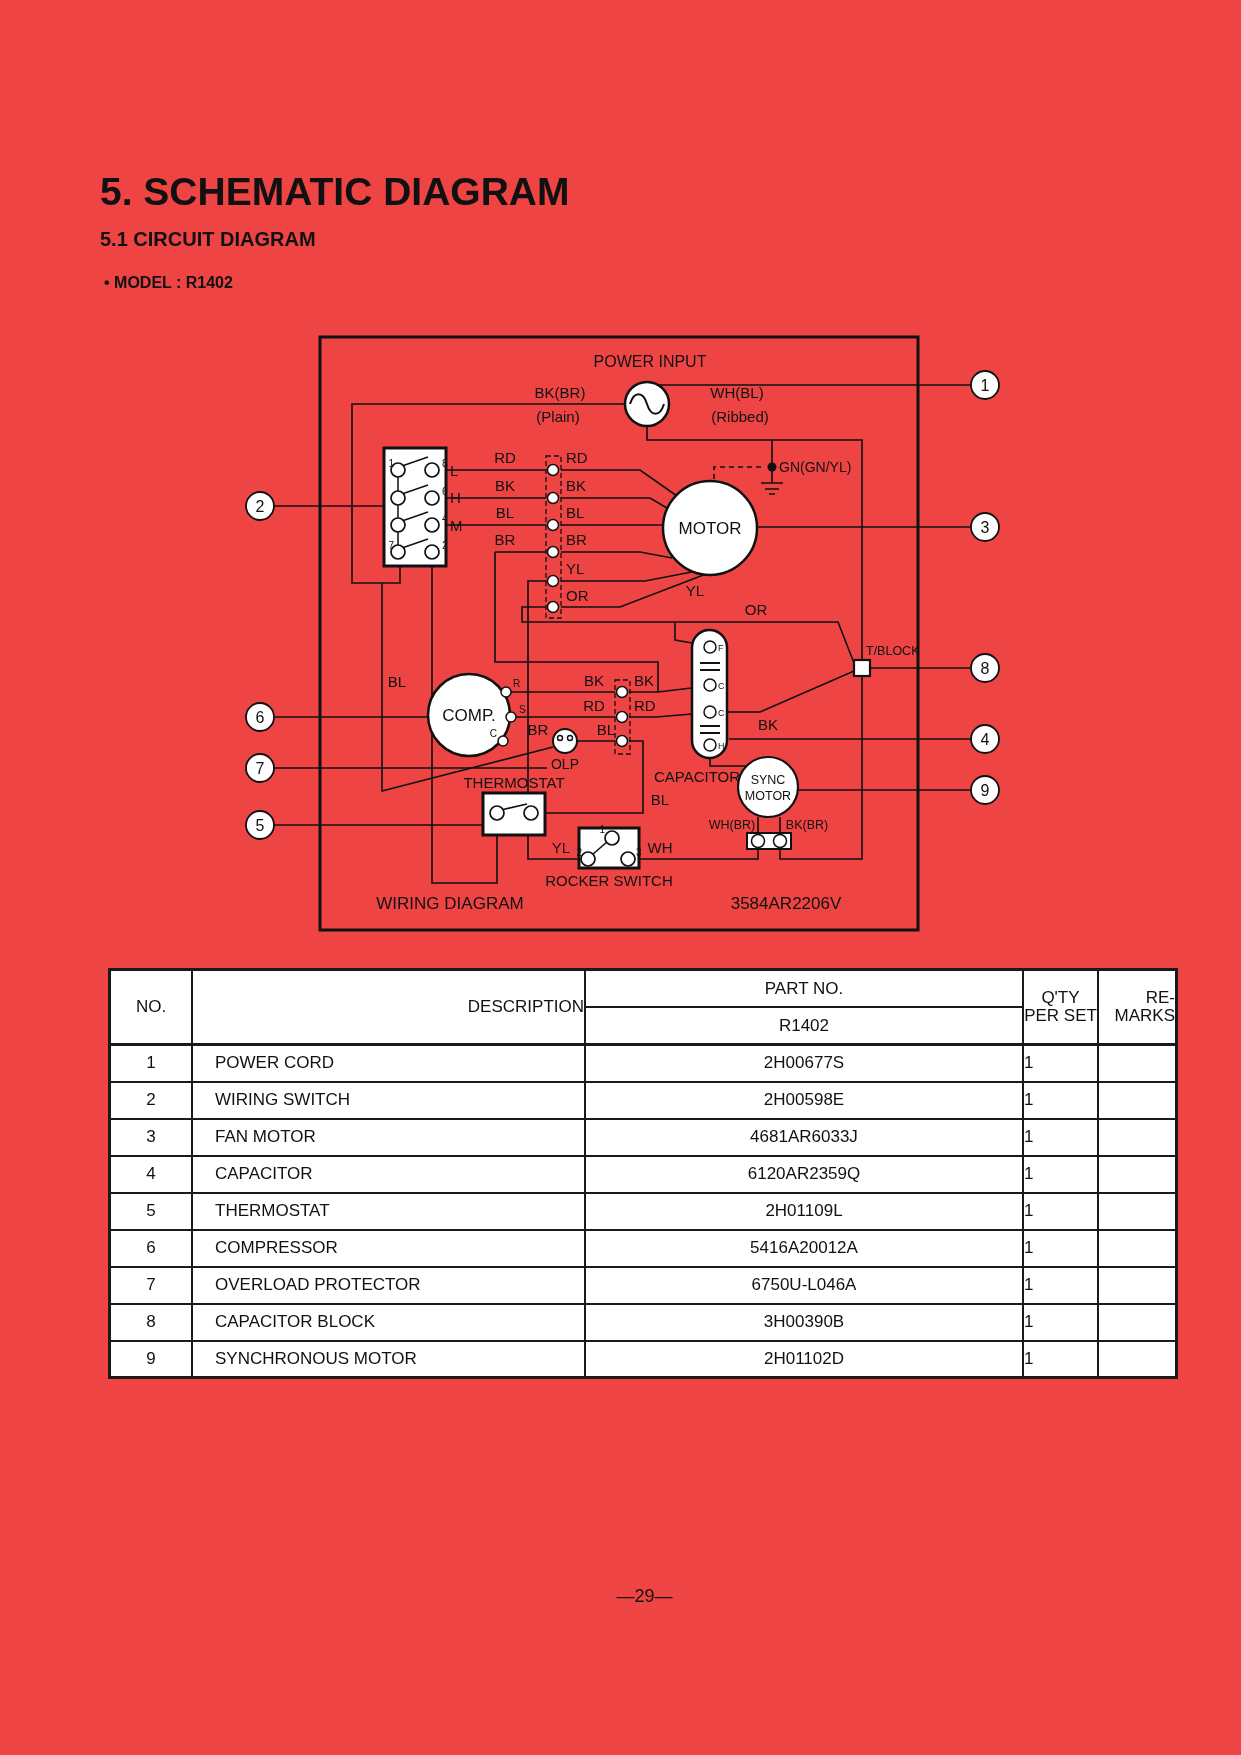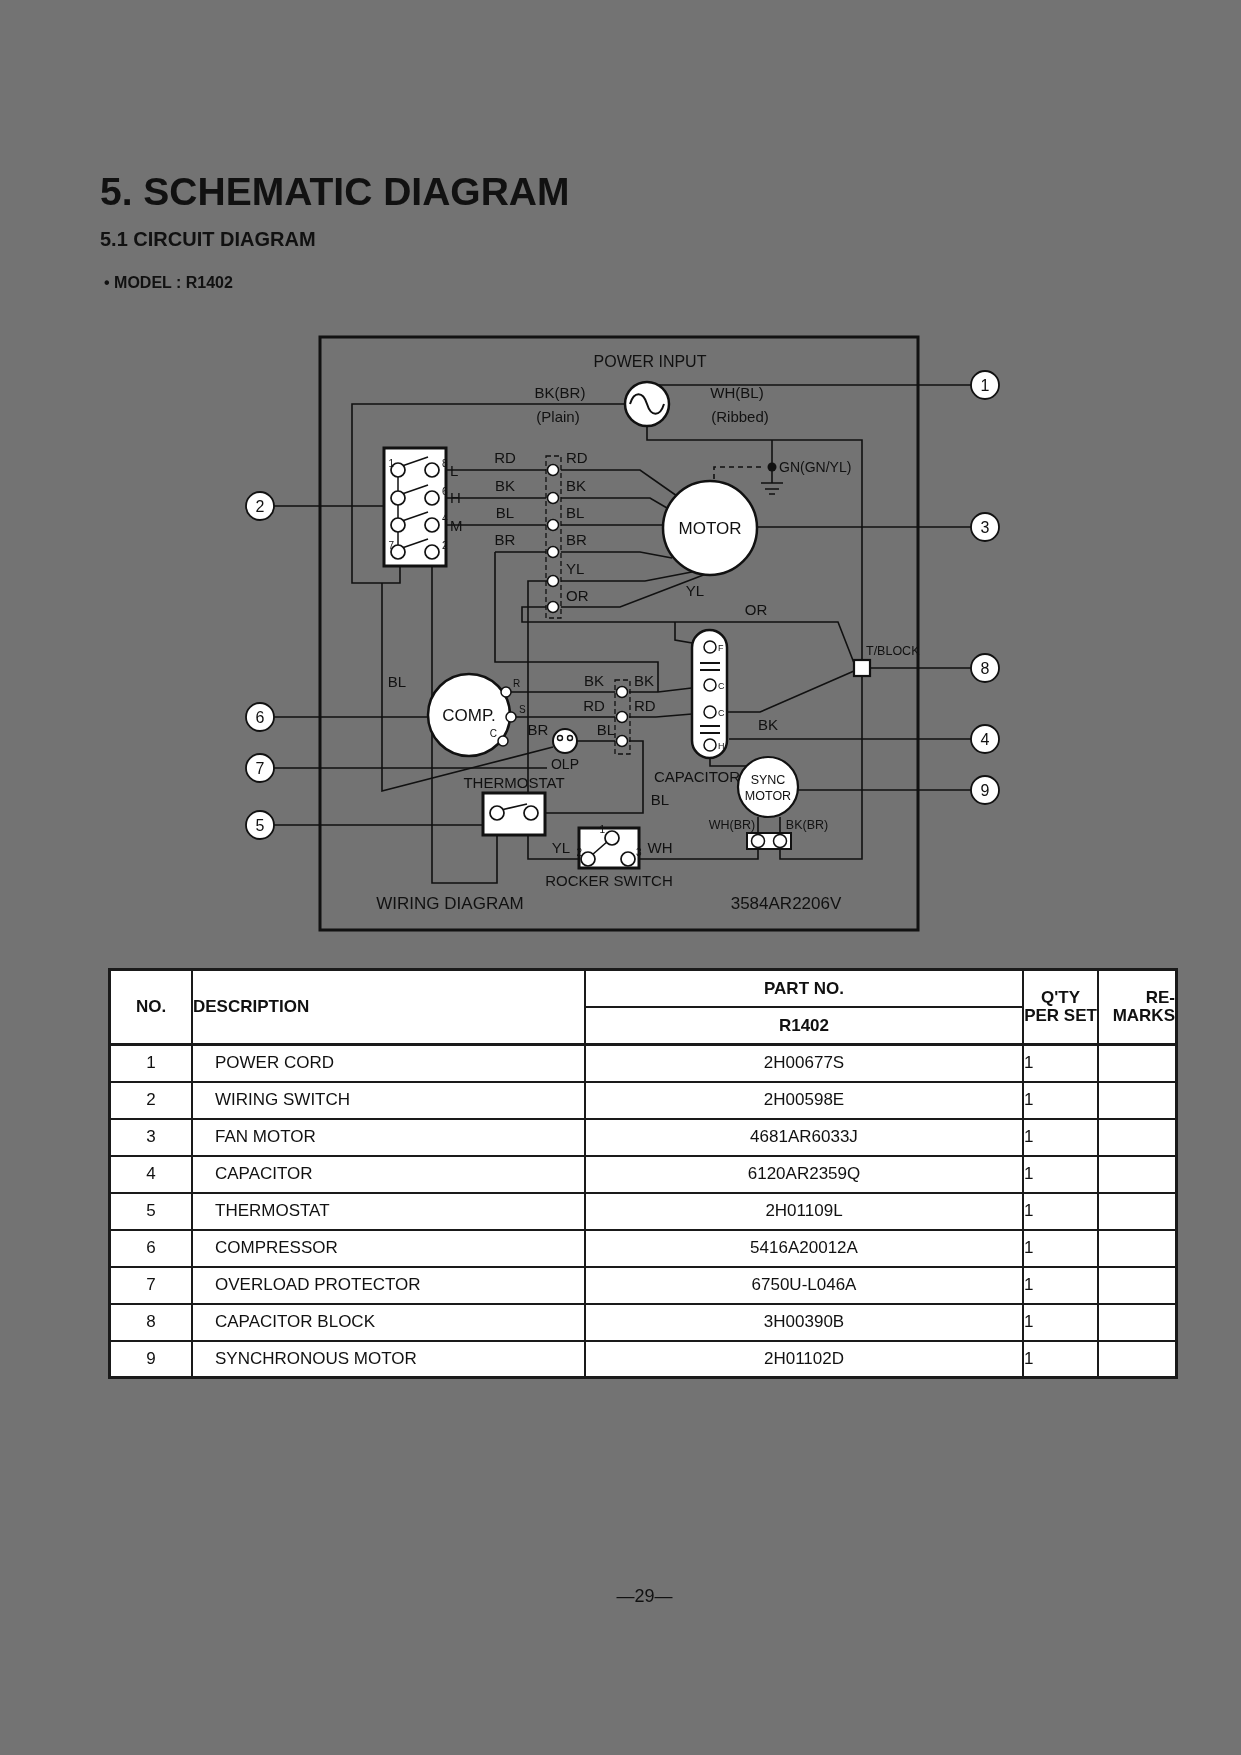--- a/index.html
+++ b/index.html
@@ -1,30 +1,30 @@
 <!DOCTYPE html>
 <html><head>
 <meta charset="utf-8">
 <style>
   html,body{margin:0;padding:0;background:#e8e8e8;}
-  #page{position:relative;width:1241px;height:1755px;background:#737373;margin:0 auto;
+  #page{position:relative;width:1241px;height:1755px;background:#ef4444;margin:0 auto;
         font-family:"Liberation Sans", sans-serif;color:#111;overflow:hidden;}
   .abs{position:absolute;}
   #title{left:100px;top:170px;font-size:39px;font-weight:bold;letter-spacing:0px;}
   #subtitle{left:100px;top:228px;font-size:20px;font-weight:bold;}
   #model-line{left:104px;top:274px;font-size:16px;font-weight:bold;}
   #footer{left:0;top:1586px;width:100%;text-align:center;font-size:18px;padding-left:24px;}
   svg text{font-family:"Liberation Sans", sans-serif;fill:#111;}
   .tm{text-anchor:middle}.te{text-anchor:end}
   
   #parts{left:108px;top:968px;border-collapse:collapse;table-layout:fixed;}
   #parts td,#parts th{border:2px solid #1a1a1a;padding:0;font-size:17px;color:#111;
         vertical-align:middle;background:#fff;}
   #parts{border:3px solid #1a1a1a;}
-  #parts th{font-weight:bold;}
+  #parts th{font-weight:normal;}
   #parts .c-no{width:80px;text-align:center;}
   #parts .c-desc{width:369px;text-align:left;padding-left:22px;}
   #parts .c-part{width:436px;text-align:center;}
   #parts .c-qty{width:73px;}
   #parts .c-rem{width:76px;text-align:right;}
   #parts thead tr{height:72px;}
   #parts thead th{border-bottom:3px solid #1a1a1a;}
   #parts tbody tr{height:37px;}
   .partno-stack{display:flex;flex-direction:column;height:72px;}
   .partno-stack div{flex:1;display:flex;align-items:center;justify-content:center;}
@@ -284,21 +284,21 @@
     </g>
 
     <text x="450" y="909" font-size="17" class="tm">WIRING DIAGRAM</text>
     <text x="786" y="909" font-size="17" class="tm">3584AR2206V</text>
   </svg>
 
   <table class="abs" id="parts">
     <thead>
       <tr>
         <th class="c-no">NO.</th>
-        <th class="c-desc" style="text-align:left;padding-left:0">DESCRIPTION</th>
+        <th class="c-desc" style="text-align:right;padding-left:0">DESCRIPTION</th>
         <th class="c-part" style="padding:0">
           <div class="partno-stack">
             <div>PART NO.</div>
             <div>R1402</div>
           </div>
         </th>
         <th class="c-qty two-line">
           <span>Q'TY</span><br>
           <span>PER SET</span>
         </th>

